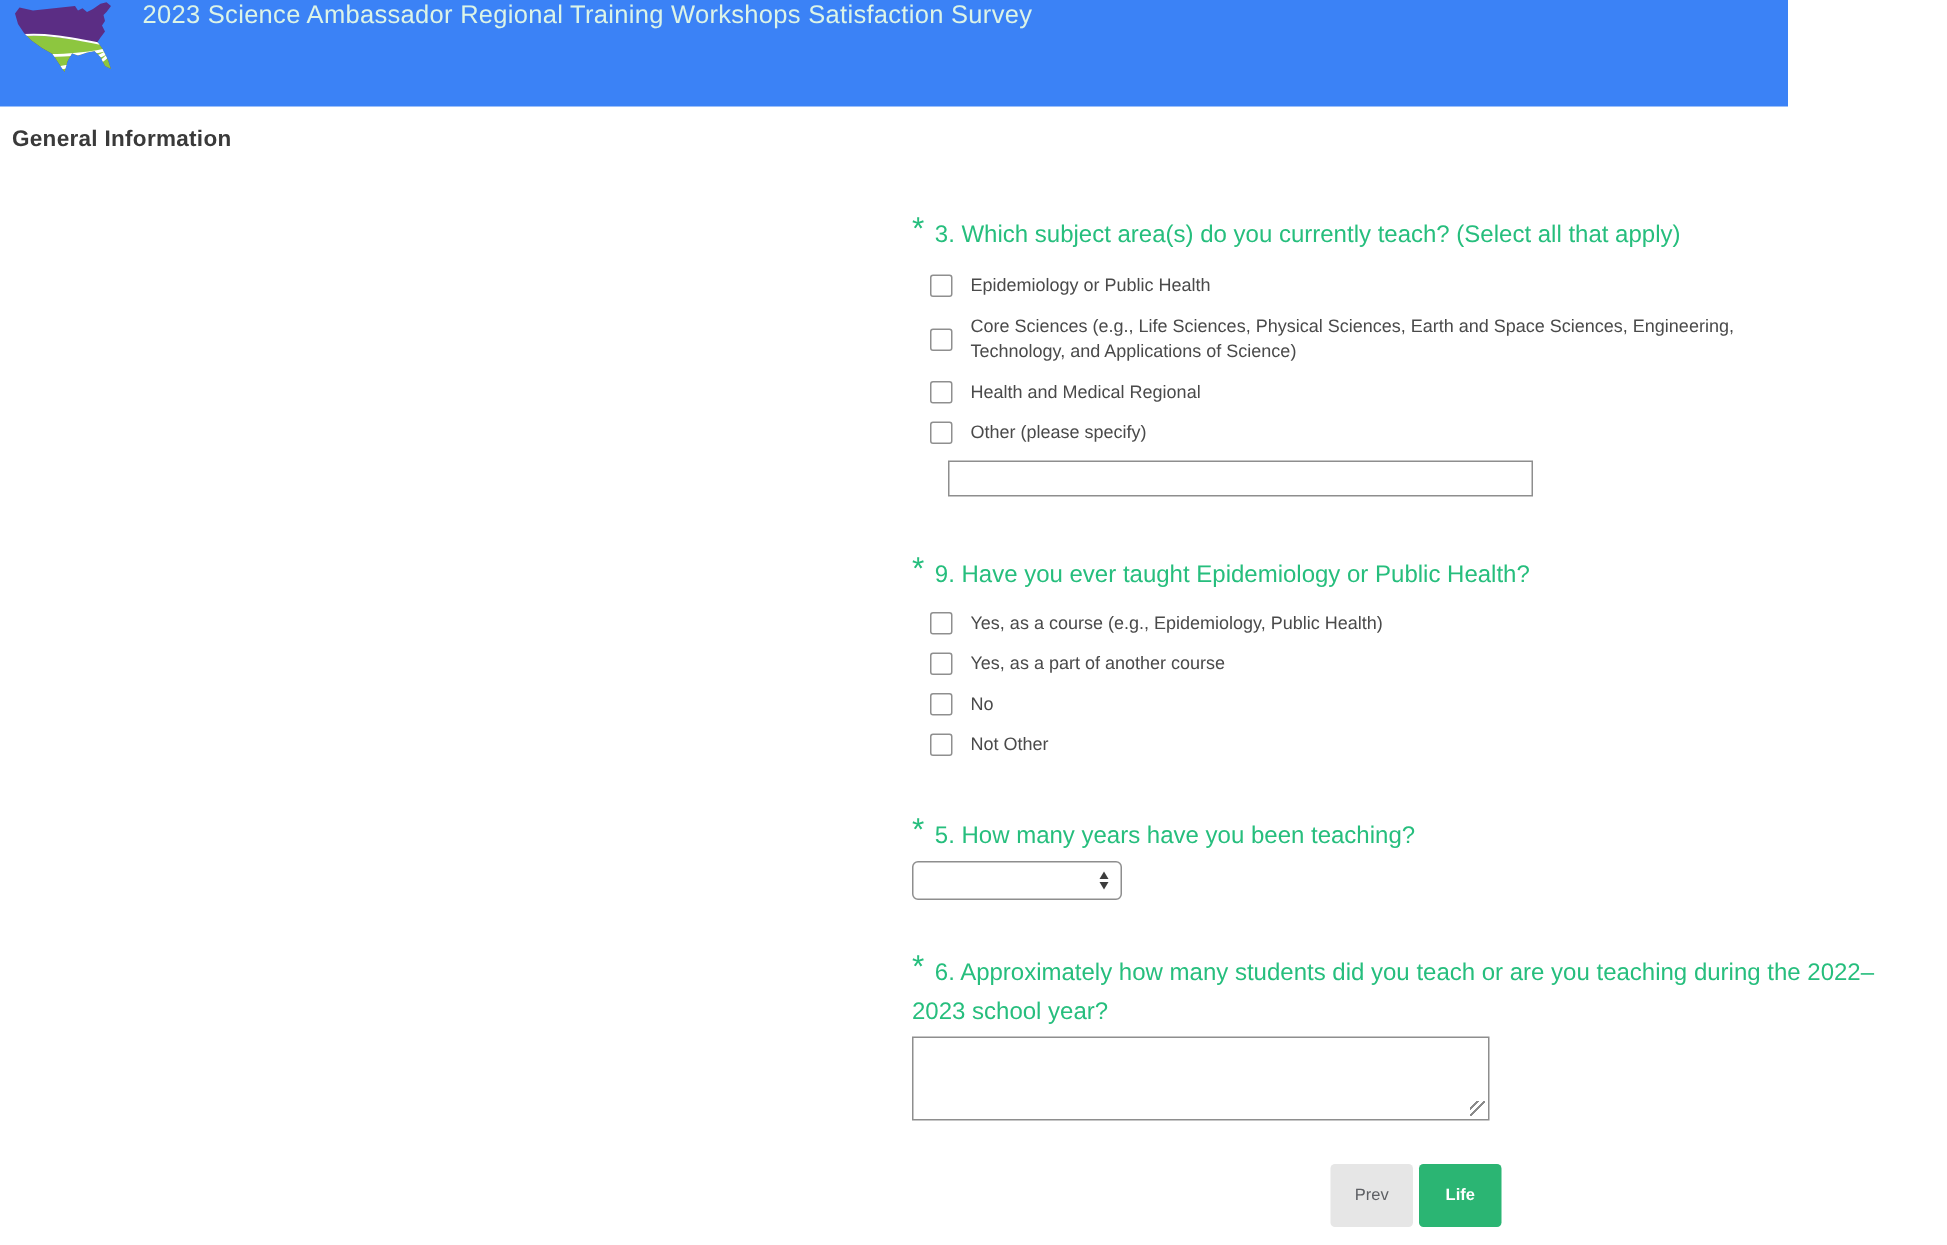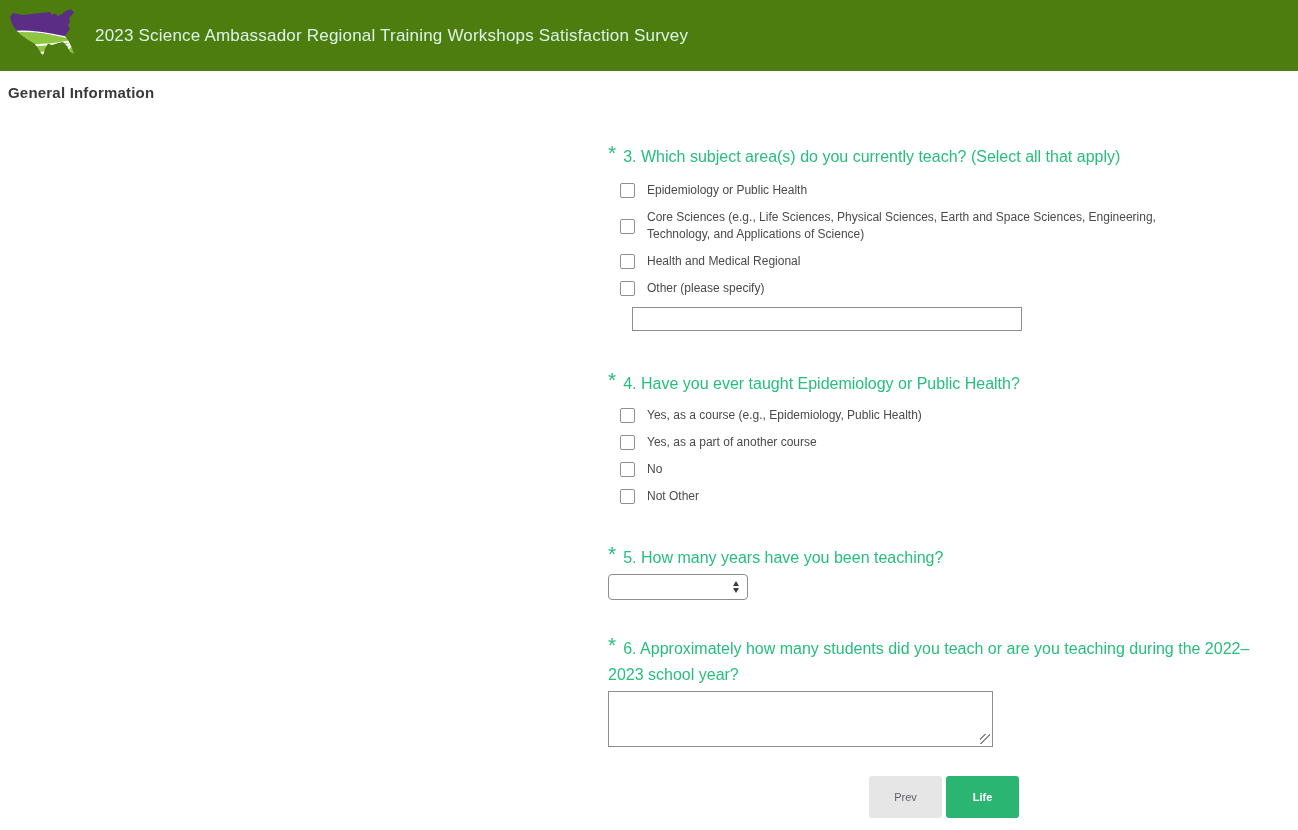--- a/index.html
+++ b/index.html
@@ -1,21 +1,21 @@
 <!DOCTYPE html>
 <html><head>
 <meta charset="utf-8">
 <style>
   * { margin:0; padding:0; box-sizing:border-box; }
   html,body { width:1298px; height:830px; background:#ffffff; overflow:hidden;
               font-family:"Liberation Sans","DejaVu Sans",sans-serif; }
 
   
-  .header { position:absolute; left:0; top:0; width:1298px; height:71px;
-            background:#4d7c0f; display:flex; align-items:center; }
+  .header { position:absolute; left:0; top:0; width:1192px; height:71px;
+            background:#3b82f6; display:flex; align-items:flex-start; }
   .logo { width:74px; height:56px; margin-left:8px; flex:0 0 auto; }
   .header-title { margin-left:13px; color:#DCF4E7; font-size:17px; font-weight:400;
                   letter-spacing:.2px; white-space:nowrap; }
 
   
   .section-title { position:absolute; left:8px; top:84px; font-size:15px;
                    font-weight:bold; color:#3A3A3A; letter-spacing:.2px; }
 
   
   .survey-col { position:absolute; left:608px; top:130px; width:672px; }
@@ -57,21 +57,21 @@
                  border:1px solid #8E8E8E; background:#fff; resize:none;
                  font-size:12px; color:#4A4A4A; padding:4px 6px; outline:none;
                  background-image:linear-gradient(135deg, transparent 0 3px,
                     #8A8A8A 3px 4.5px, transparent 4.5px 6.5px,
                     #8A8A8A 6.5px 8px, transparent 8px);
                  background-repeat:no-repeat; background-size:10px 10px;
                  background-position:right 2px bottom 2px; }
 
   
   .footer-row { margin-top:29px; display:flex; justify-content:center; gap:4px; }
-  .btn { height:42px; width:73px; border:none; border-radius:3px; font-size:11px;
+  .btn { height:42px; width:55px; border:none; border-radius:3px; font-size:11px;
          cursor:pointer; font-family:inherit; }
   .btn-prev { background:#E6E6E6; color:#5E6064; font-weight:400; }
   .btn-next { background:#2BB573; color:#FFFFFF; font-weight:bold; }
 </style>
 </head>
 <body>
 
 <div class="header">
   <svg class="logo" viewBox="0 0 74 54" aria-hidden="true">
     <defs>
@@ -109,21 +109,21 @@
       <div class="checkbox"></div>
       <div class="opt-label">Health and Medical Regional</div>
     </div>
     <div class="opt-row">
       <div class="checkbox"></div>
       <div class="opt-label">Other (please specify)</div>
     </div>
     <input type="text" class="other-input" value="" style="">
   </div>
 
-  <div class="q-title mt-q4"><span class="req">*</span><span>4. Have you ever taught Epidemiology or Public Health?</span></div>
+  <div class="q-title mt-q4"><span class="req">*</span><span>9. Have you ever taught Epidemiology or Public Health?</span></div>
   <div class="options" style="margin-top:10px;">
     <div class="opt-row">
       <div class="checkbox"></div>
       <div class="opt-label">Yes, as a course (e.g., Epidemiology, Public Health)</div>
     </div>
     <div class="opt-row">
       <div class="checkbox"></div>
       <div class="opt-label">Yes, as a part of another course</div>
     </div>
     <div class="opt-row">

